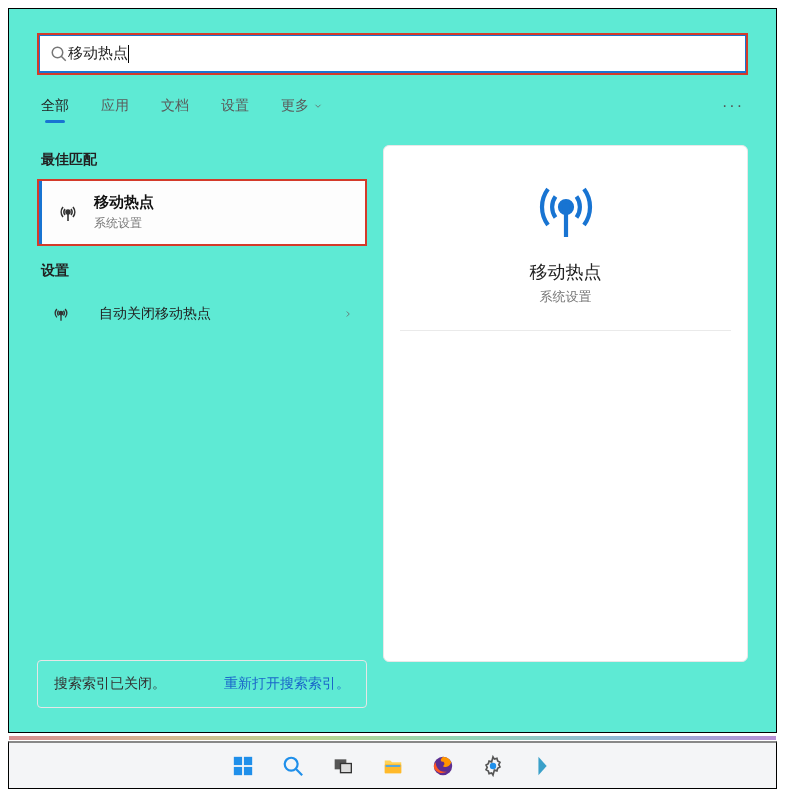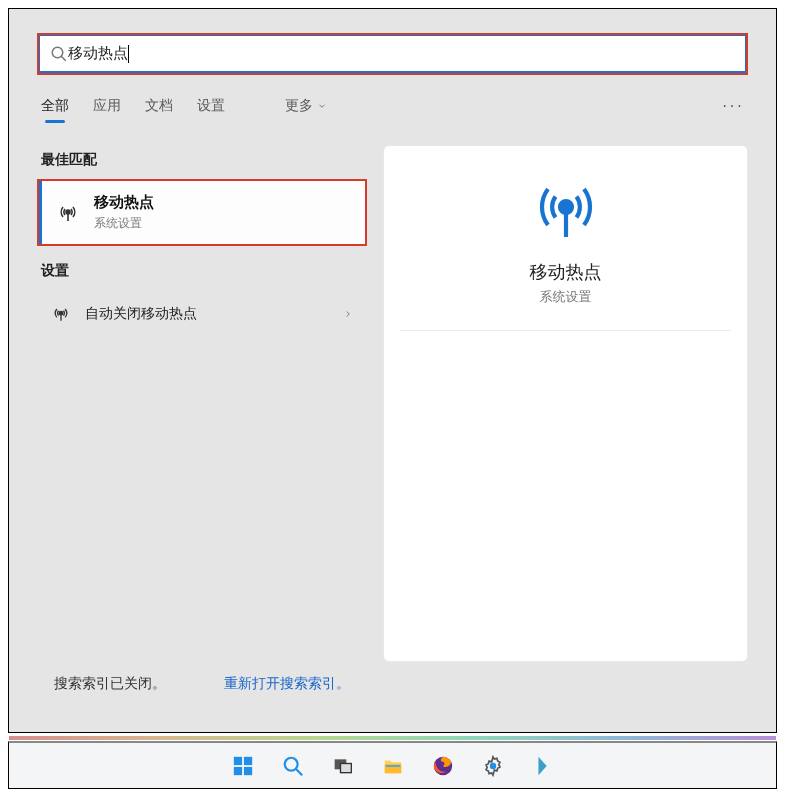--- a/index.html
+++ b/index.html
@@ -1,46 +1,46 @@
 <!DOCTYPE html>
 <html><head>
 <meta charset="utf-8">
 <style>
   * { box-sizing: border-box; margin: 0; padding: 0; font-family: "Segoe UI", "Microsoft YaHei", sans-serif; }
   body { width: 785px; height: 797px; background: #fff; position: relative; overflow: hidden; }
   .window { position: absolute; top: 0; left: 0; right: 0; bottom: 0; background: #fff; }
-  .inner { position: absolute; top: 8px; left: 8px; right: 8px; bottom: 64px; background: #e5e5e5; border: 1px solid #000; }
+  .inner { position: absolute; top: 8px; left: 8px; right: 8px; bottom: 64px; background: #5eead4; border: 1px solid #000; }
   .content-area { padding: 24px 28px 12px 28px; height: 100%; position: relative; }
 
   .search-highlight { border: 2px solid #d43b2a; padding: 0; margin-bottom: 4px; }
   .search-box { display: flex; align-items: center; height: 38px; border: 1px solid #1874d2; border-bottom: 2px solid #1874d2; padding: 0 10px; background: #fff; }
   .search-box svg { flex-shrink: 0; }
   .search-input { border: none; outline: none; font-size: 15px; margin-left: 10px; flex: 1; background: transparent; }
   .cursor { display:inline-block; width:1px; height:18px; background:#000; vertical-align:middle; }
 
-  .tabs-row { display: flex; align-items: center; gap: 24px; margin-top: 22px; padding: 0 4px; }
+  .tabs-row { display: flex; align-items: center; gap: 32px; margin-top: 22px; padding: 0 4px; }
   .tab { font-size: 14px; color: #5a5a5a; padding-bottom: 8px; cursor: pointer; position: relative; }
   .tab.active { color: #222; }
   .tab.active::after { content:""; position:absolute; left:4px; right:4px; bottom:0; height:3px; background:#1874d2; border-radius:2px; }
-  .tab-more { display:flex; align-items:center; gap:4px;margin-left:36px; }
+  .tab-more { display:flex; align-items:center; gap:4px; }
   .spacer { flex: 1; }
   .dots { font-size: 16px; color: #555; letter-spacing: 2px; cursor:pointer; padding-bottom:8px; }
 
   .columns { display: flex; gap: 16px; margin-top: 22px; height: calc(100% - 170px); }
   .left-col { width: 330px; display:flex; flex-direction:column; }
   .right-col { flex: 1; border: 1px solid #e8e8e8; border-radius: 6px; padding: 28px 16px 16px 16px; background:#fff; }
 
   .section-label { font-size: 14px; font-weight: 600; color: #222; margin: 6px 0 10px 4px; }
 
   .best-match-highlight { border: 2px solid #d43b2a; }
   .best-match { display: flex; align-items: center; gap: 14px; padding: 12px 14px; border-left: 3px solid #1874d2; background: #fdfdfd; cursor:pointer; }
   .bm-text .bm-title { font-size: 15px; font-weight: 600; color: #111; }
   .bm-text .bm-sub { font-size: 12px; color: #777; margin-top: 3px; }
 
-  .setting-item { display:flex; align-items:center; gap:14px; padding: 14px 14px; cursor:pointer; }
+  .setting-item { display:flex; align-items:center; gap:28px; padding: 14px 14px; cursor:pointer; }
   .setting-item .chev { margin-left:auto; color:#666; }
 
   .preview-icon { display:flex; justify-content:center; margin-bottom: 14px; }
   .preview-title { text-align:center; font-size: 18px; color:#222; margin-bottom:4px; }
   .preview-sub { text-align:center; font-size: 13px; color:#777; }
   .divider { height:1px; background:#eaeaea; margin: 24px 0 14px 0; }
   .open-row { display:flex; align-items:center; gap:12px; padding: 6px 4px; cursor:pointer; }
   .open-row span { font-size:14px; color:#333; }
 
   .index-bar { position:absolute; left:28px; bottom: 24px; width: 330px; border:1px solid #e6e6e6; border-radius:4px; display:flex; align-items:center; justify-content:space-between; padding: 14px 16px; font-size: 14px; }

